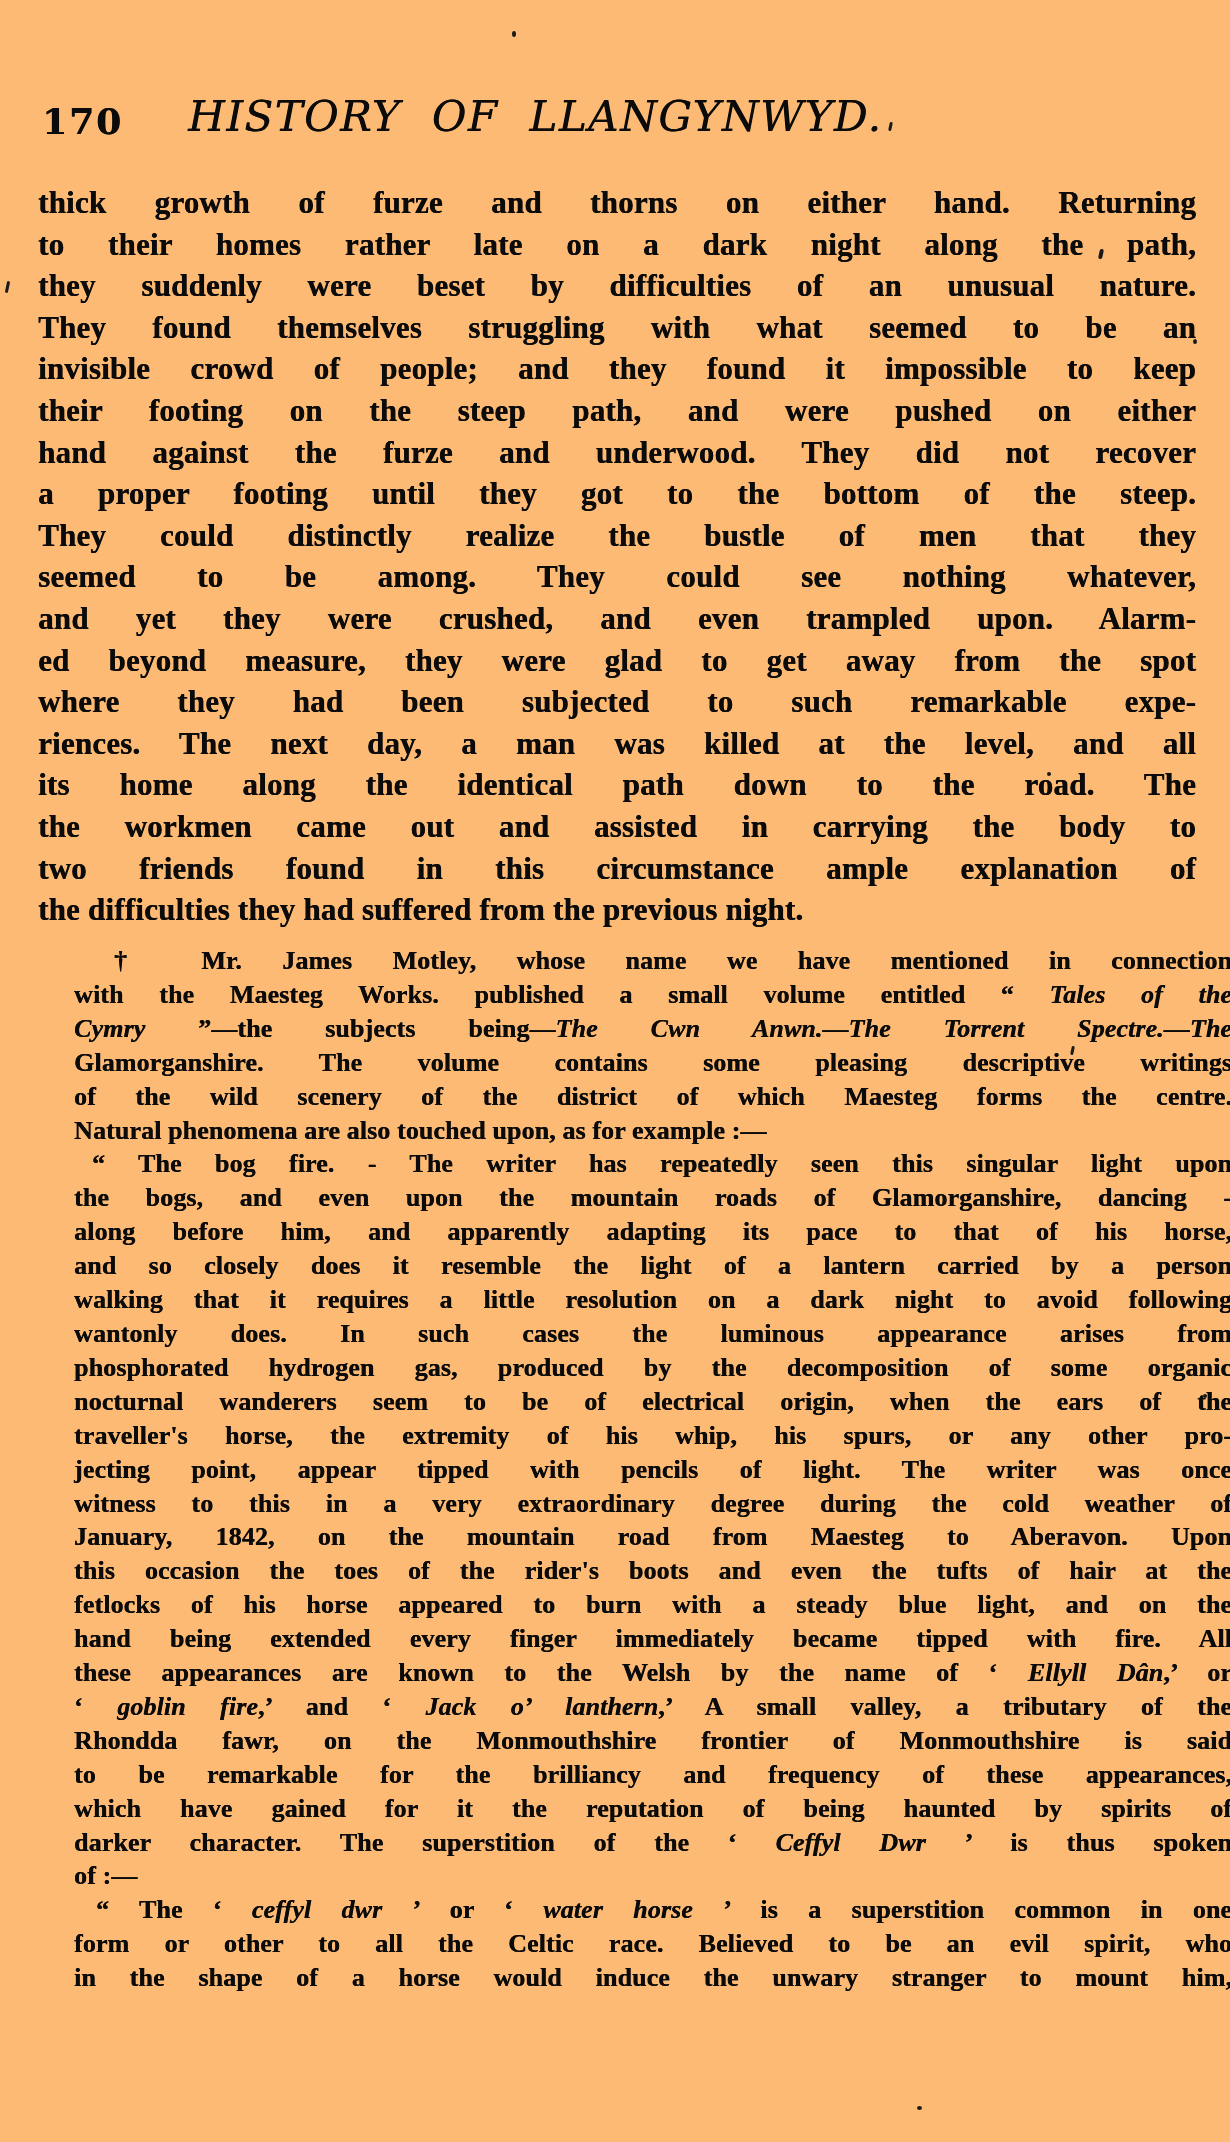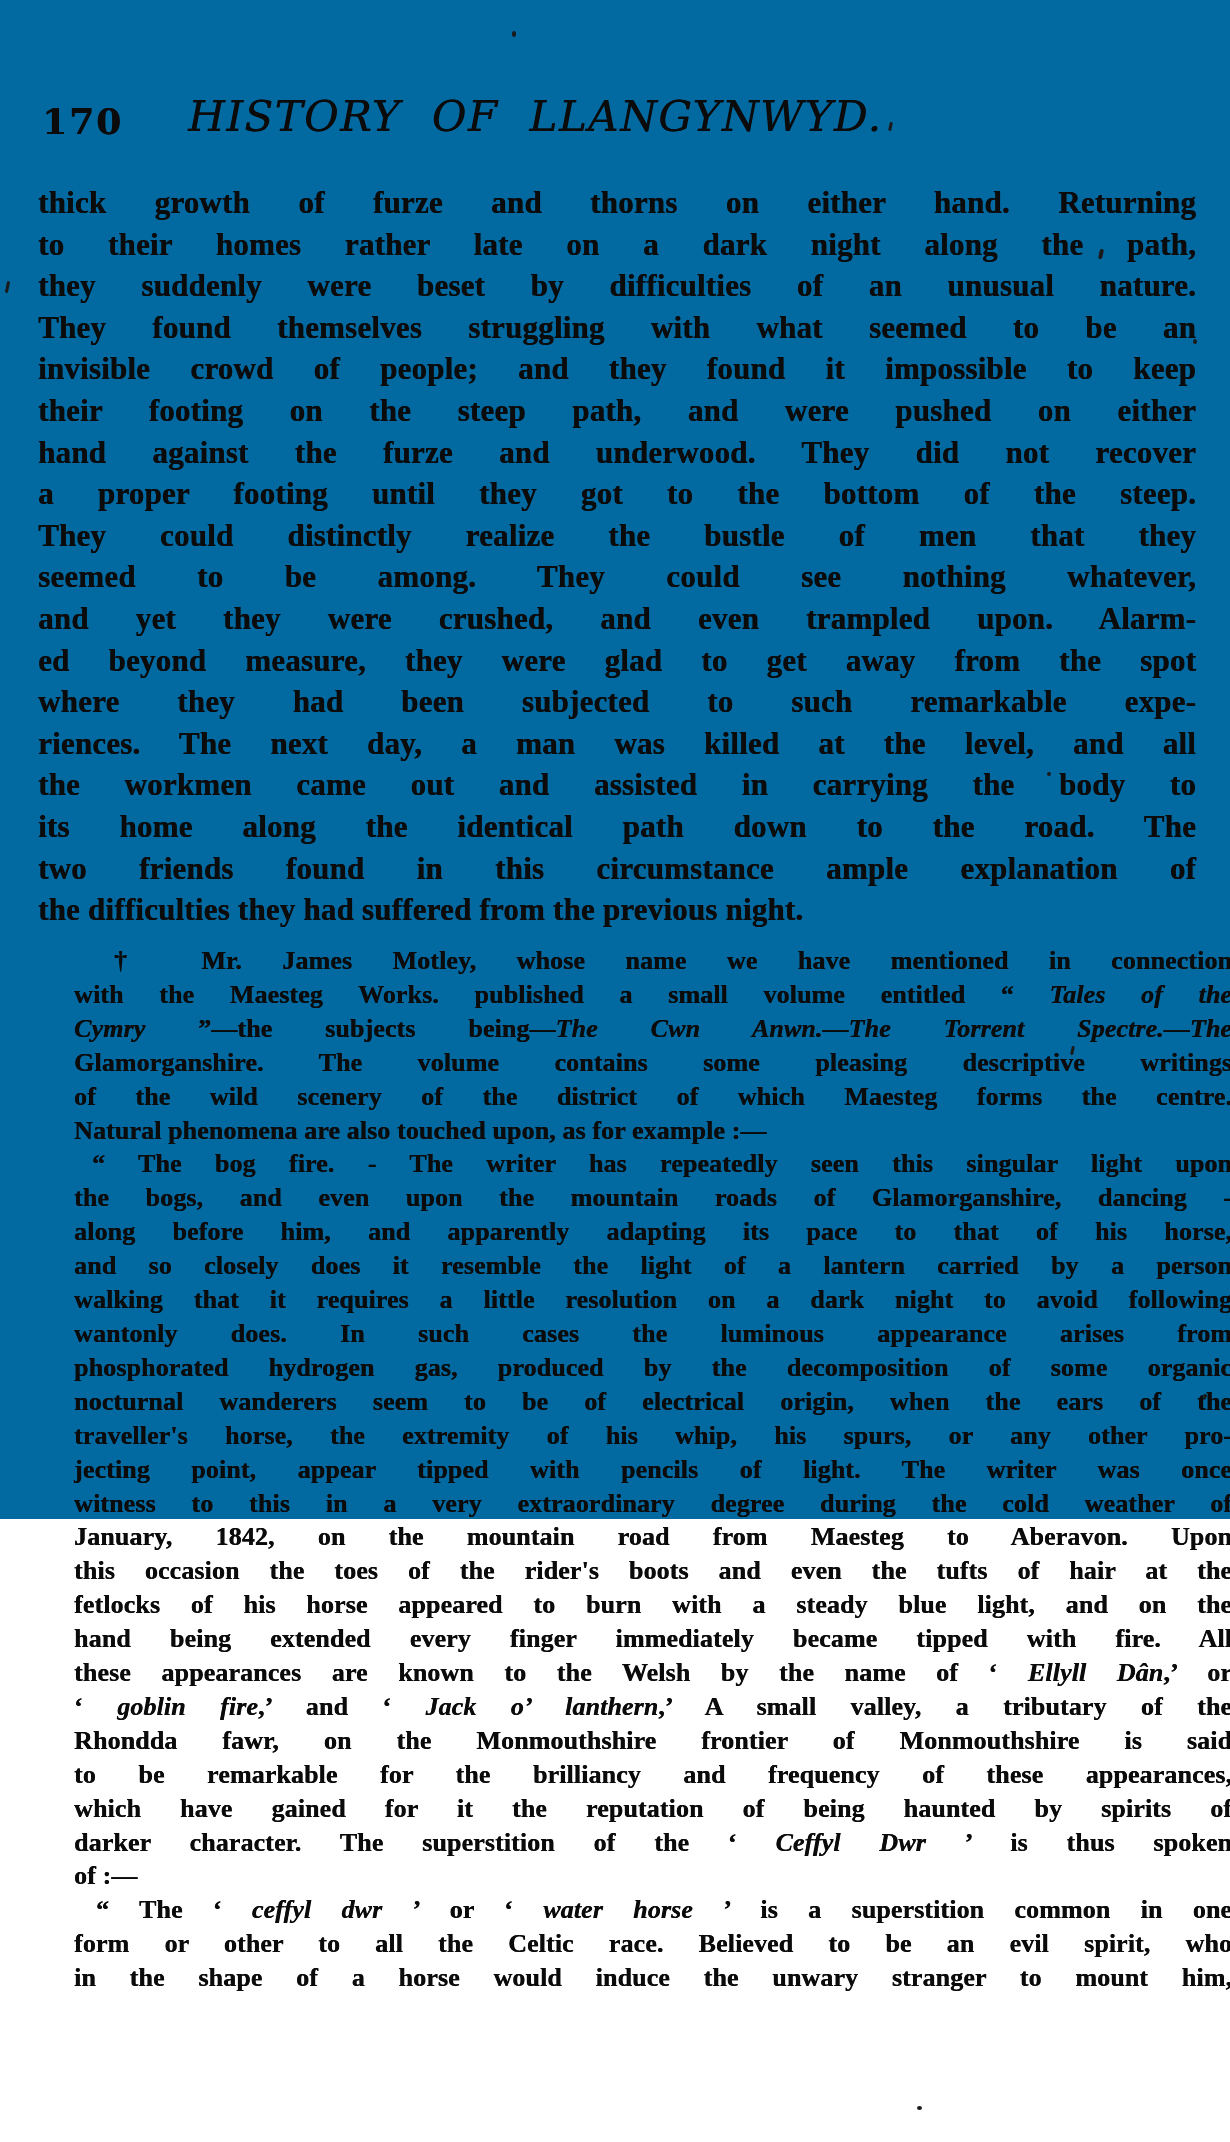--- a/index.html
+++ b/index.html
@@ -1,17 +1,17 @@
 <!DOCTYPE html>
 <html><head>
 <meta charset="utf-8">
 <style>
   html,body{margin:0;padding:0;}
   body{width:1230px;height:2142px;background:#ffffff;font-family:"DejaVu Serif","Liberation Serif",serif;color:#0b0b0b;overflow:hidden;}
-  #page{position:relative;width:1230px;height:1519px;background:#0369a1;}
+  #page{position:relative;width:1230px;height:2142px;background:#fdba74;}
   
   #page-number{position:absolute;left:42px;top:100px;font-size:36px;font-weight:700;letter-spacing:2px;text-shadow:0.4px 0 currentColor;}
   #header-title{position:absolute;left:188px;top:92px;font-size:42px;font-weight:400;font-style:italic;letter-spacing:1.5px;word-spacing:16px;text-shadow:0.5px 0 currentColor;white-space:nowrap;}
   
   #main-text{position:absolute;left:38px;top:182px;width:1158px;font-size:31px;line-height:41.6px;font-weight:700;letter-spacing:0.2px;text-shadow:0.4px 0 currentColor;}
   #footnote-text{position:absolute;left:38px;top:944px;width:1158px;font-size:26px;line-height:33.9px;font-weight:700;letter-spacing:0.1px;text-shadow:0.35px 0 currentColor;margin-left:36px;}
   .tl{text-align:justify;white-space:normal;font-family:Liberation Serif, serif;}
   .tl.just{text-align-last:justify;}
   .it{font-style:italic;}
   
@@ -34,22 +34,22 @@
       <div class="tl just"><span class="">invisible crowd of people; and they found it impossible to keep</span></div>
       <div class="tl just"><span class="">their footing on the steep path, and were pushed on either</span></div>
       <div class="tl just"><span class="">hand against the furze and underwood.  They did not recover</span></div>
       <div class="tl just"><span class="">a proper footing until they got to the bottom of the steep.</span></div>
       <div class="tl just"><span class="">They could distinctly realize the bustle of men that they</span></div>
       <div class="tl just"><span class="">seemed to be among.  They could see nothing whatever,</span></div>
       <div class="tl just"><span class="">and yet they were crushed, and even trampled upon.  Alarm-</span></div>
       <div class="tl just"><span class="">ed beyond measure, they were glad to get away from the spot</span></div>
       <div class="tl just"><span class="">where they had been subjected to such remarkable expe-</span></div>
       <div class="tl just"><span class="">riences.  The next day, a man was killed at the level, and all</span></div>
+      <div class="tl just"><span class="">its home along the identical path down to the road.  The</span></div>
       <div class="tl just"><span class="">the workmen came out and assisted in carrying the body to</span></div>
-      <div class="tl just"><span class="">its home along the identical path down to the road.  The</span></div>
       <div class="tl just"><span class="">two friends found in this circumstance ample explanation of</span></div>
       <div class="tl"><span class="">the difficulties they had suffered from the previous night.</span></div>
     </div>
 
   <div id="footnote-text">
       <div class="tl just" style="text-indent: 40px;"><span class="">† Mr. James Motley, whose name we have mentioned in connection</span></div>
       <div class="tl just"><span class="">with the Maesteg Works. published a small volume entitled “ </span><span class="it">Tales of the</span></div>
       <div class="tl just"><span class="it">Cymry</span><span class=""> ”—the subjects being—</span><span class="it">The Cwn Anwn.—The Torrent Spectre.—The</span></div>
       <div class="tl just"><span class="">Glamorganshire.  The volume contains some pleasing descriptive writings</span></div>
       <div class="tl just"><span class="">of the wild scenery of the district of which Maesteg forms the centre.</span></div>

